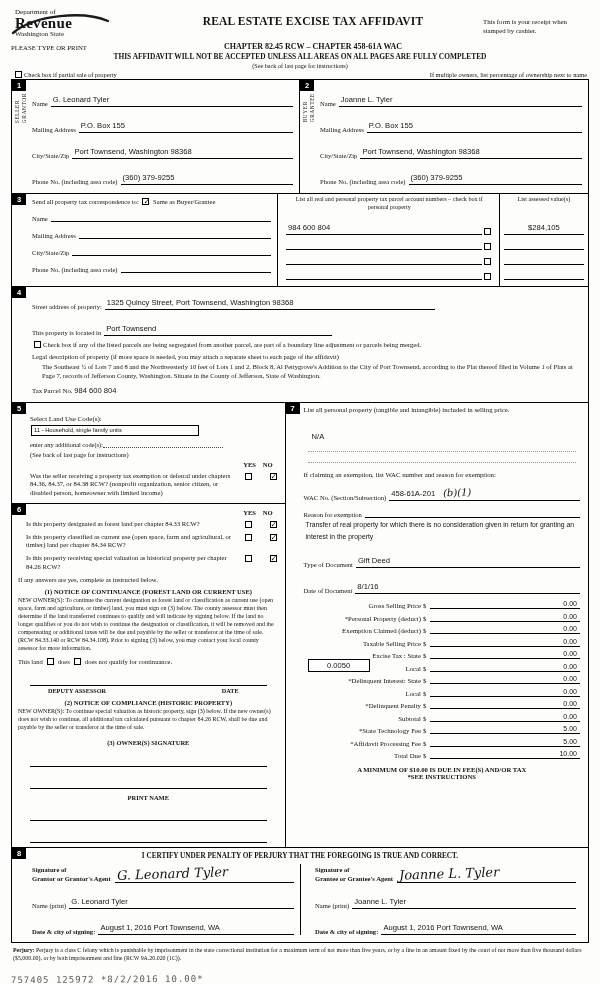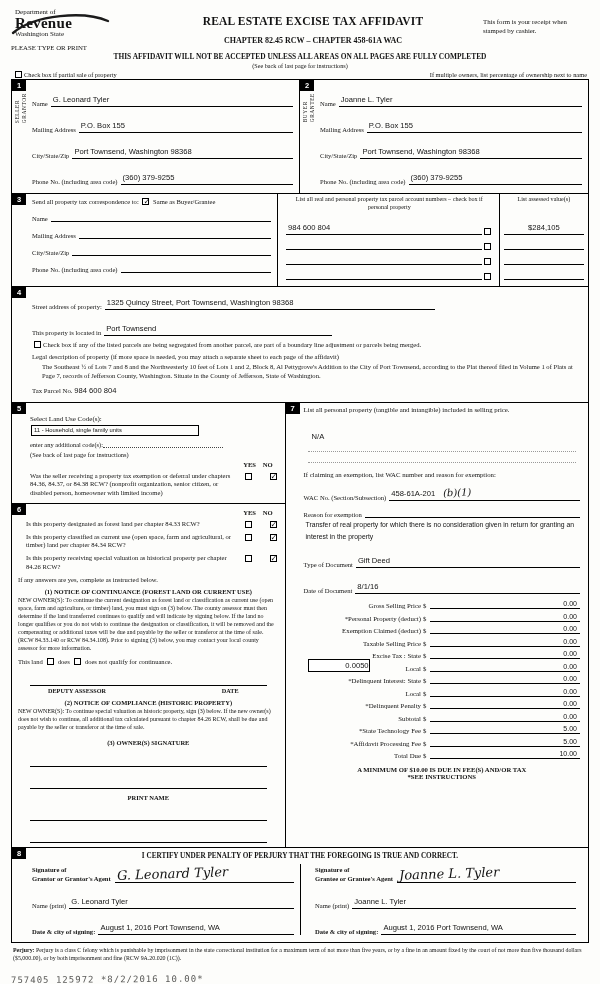--- a/index.html
+++ b/index.html
@@ -11,21 +11,21 @@
   .hdr{display:flex;align-items:flex-start}
   .logoCol{width:132px;position:relative}
   .logo{position:relative;padding-left:4px}
   .swoosh{position:absolute;left:-2px;top:2px;width:104px;height:30px;pointer-events:none}
   .dof{font-size:7px}
   .rev{font-size:15px;font-weight:bold;line-height:.95;letter-spacing:.3px}
   .ws{font-size:7px}
   .please{font-size:6.8px;margin-top:6px}
   .titleblk{flex:1;text-align:center;padding-top:7px}
   .title{font-size:11.5px;font-weight:bold;letter-spacing:.2px}
-  .chapter{font-size:8px;font-weight:bold;margin-top:9px}
+  .chapter{font-size:8px;font-weight:bold;margin-top:15px}
   .receipt{width:106px;font-size:6.8px;line-height:1.35;padding-top:9px}
   .warning{text-align:center;font-weight:bold;font-size:7.4px;margin-top:1px}
   .seeback{text-align:center;font-size:6.2px;margin-top:1px}
   .preline{display:flex;justify-content:space-between;font-size:6.4px;margin:2px 2px 1px}
   
   .cb{display:inline-block;width:7px;height:7px;border:1px solid #000;background:#fff;position:relative;vertical-align:-1px;margin:0 2px}
   .cb.checked::after{content:"✓";position:absolute;left:0;top:-2px;font:8px "DejaVu Sans",sans-serif}
   
   .formbox{border:1.4px solid #000}
   .num{position:absolute;top:0;left:0;width:14px;height:11px;background:#000;color:#fff;font:bold 7.5px "Liberation Sans",sans-serif;text-align:center;line-height:11px}
@@ -79,21 +79,21 @@
   .ddrow{display:flex;justify-content:space-between;font-size:6.2px;font-weight:bold;margin:1px 40px 0 30px}
   
   .dotline{border-bottom:1px dotted #999;height:11px;margin:0 4px}
   .ruledtext{font:6.8px "Liberation Sans",sans-serif;line-height:12px;margin:1px 2px 0 2px}
   .script{font-family:"DejaVu Serif",serif;font-style:italic;font-size:13px;display:inline-block;transform:rotate(-2deg)}
   .script.small{font-size:10px}
   .mrow{display:flex;align-items:flex-end;margin-top:3.5px;font-size:6.8px;position:relative}
   .mlabel{flex:1;text-align:right;padding-right:2px;white-space:nowrap}
   .mdollar{width:7px}
   .mfill{width:150px;border-bottom:1px solid #000;min-height:9px;text-align:right;font-family:"Liberation Sans",sans-serif;font-size:7px;padding:0 3px}
-  .ratebox{position:absolute;left:4px;bottom:0;width:62px;border:1px solid #000;text-align:right;font:7.6px "Liberation Sans",sans-serif;padding:1px 0;background:#fff}
+  .ratebox{position:absolute;left:4px;bottom:0;width:62px;border:1px solid #000;text-align:center;font:7.6px "Liberation Sans",sans-serif;padding:1px 0;background:#fff}
   .minnote{font-size:6.7px;font-weight:bold;text-align:center;margin-top:7px}
   
   .s8{position:relative;padding:2px 6px 6px 6px;min-height:94px}
   .certify{text-align:center;font-weight:bold;font-size:7.2px;margin-top:2px}
   .sigcols{display:flex;margin-top:4px}
   .sigcol{width:50%;padding:0 6px 0 14px}
   .sigcol.rightcol{border-left:1px solid #000}
   .sigrow{display:flex;align-items:flex-end}
   .siglabel{font-size:6.6px;font-weight:bold;line-height:1.3;white-space:nowrap;padding-right:4px}
   .sigfill{flex:1;border-bottom:1px solid #000;min-height:16px;padding:0 2px}

